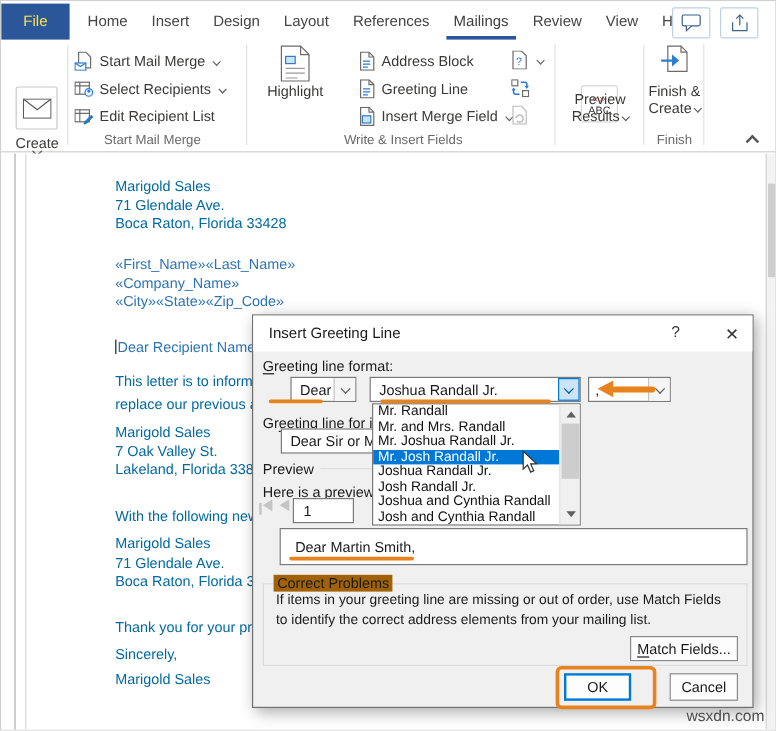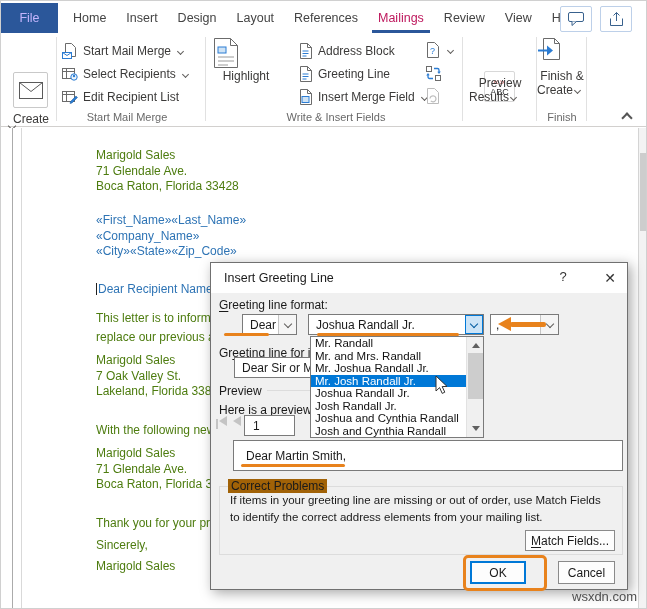--- a/index.html
+++ b/index.html
@@ -2,53 +2,53 @@
 <html><head>
 <meta charset="utf-8">
 <style>
   * { margin:0; padding:0; box-sizing:border-box; }
   html,body { background:#fff; }
   body { font-family:"Liberation Sans", sans-serif; }
   .screen { position:relative; width:647px; height:609px; background:#fff; overflow:hidden; border:1px solid #d0d0d0; }
 
   
   .tabrow { position:absolute; left:0; top:0; width:647px; height:33px; background:#fff; }
-  .file-tab { position:absolute; left:0; top:2px; width:57px; height:30px; background:#2b579a; color:#c4b5fd;
+  .file-tab { position:absolute; left:0; top:2px; width:57px; height:30px; background:#2b579a; color:#fde047;
               display:flex; align-items:center; justify-content:center; font-size:12.5px; }
   .tabs { position:absolute; left:64px; top:2px; height:30px; display:flex; align-items:center; }
   .tab { font-size:12.5px; color:#444; padding:0 8px; margin-right:4px; position:relative; height:30px; display:flex; align-items:center; }
-  .tab.active { color:#be185d; }
+  .tab.active { color:#404040; }
   .tab.active::after { content:""; position:absolute; left:2px; right:2px; bottom:0; height:3px; background:#2b579a; }
   .tab-iconbox { position:absolute; top:5px; width:32px; height:26px; border:1px solid #bdd0e9; border-radius:2px;
                  display:flex; align-items:center; justify-content:center; background:#fff; }
 
   
   .ribbon { position:absolute; left:0; top:33px; width:647px; height:93px; background:#fff; border-bottom:1px solid #d2d0ce; }
   .vsep { position:absolute; top:3px; height:84px; width:1px; background:#e1e1e1; }
   .grp-label { position:absolute; top:77px; font-size:11px; color:#696969; text-align:center; }
   .rbtn { position:absolute; display:flex; align-items:center; gap:5px; font-size:12px; color:#3b3a39; height:18px; }
   .rbtn .lbl { white-space:nowrap; }
-  .bigbtn { position:absolute; display:flex; flex-direction:column; font-size:12px; color:#3b3a39; text-align:center; }
+  .bigbtn { position:absolute; display:flex; flex-direction:column; align-items:center; font-size:12px; color:#3b3a39; text-align:center; }
   .chev-d { width:6px; height:6px; border-right:1.4px solid #605e5c; border-bottom:1.4px solid #605e5c; transform:rotate(45deg); margin-top:-3px; display:inline-block; }
   .chev-sm { width:5px; height:5px; border-right:1.3px solid #605e5c; border-bottom:1.3px solid #605e5c; transform:rotate(45deg); display:inline-block; margin-left:2px; }
   .chev-up { width:8px; height:8px; border-left:2px solid #555; border-top:2px solid #555; transform:rotate(45deg); position:absolute; }
   .create-box { position:absolute; left:12px; top:38px; width:35px; height:36px; border:1px solid #c9c9c9; border-radius:2px;
                 display:flex; align-items:center; justify-content:center; background:#fff; }
   .pr-icon { position:absolute; left:483px; top:37px; width:31px; height:31px; border:1px solid #d8d8d8; border-radius:2px;
              display:flex; flex-direction:column; align-items:center; justify-content:center; line-height:10px; }
   .pr-marks { color:#c75b5b; font-size:9px; letter-spacing:1px; }
   .pr-abc { color:#333; font-size:9px; }
 
   
   .doc-area { position:absolute; left:0; top:127px; width:647px; height:482px; background:#fff; }
   .doc-vline1 { position:absolute; left:11px; top:0; width:1px; height:482px; background:#ababab; }
   .doc-vline2 { position:absolute; left:20px; top:0; width:1px; height:482px; background:#d9d9d9; }
   .doc-text { position:absolute; left:0; top:-127px; width:647px; height:609px; }
   .para { position:absolute; left:95px; font-size:12px; line-height:15.5px; white-space:pre; }
-  .para.black { color:#4d7c0f; }
+  .para.black { color:#0369a1; }
   .para.blue { color:#2e74b5; }
   .caret { display:inline-block; width:1px; height:12px; background:#1f1f1f; vertical-align:-2px; margin-right:1px; }
   .win-scroll { position:absolute; left:637px; top:127px; width:10px; height:482px; background:#f3f3f3; border-left:1px solid #d4d4d4; }
   .win-thumb { position:absolute; left:1px; top:25px; width:8px; height:78px; background:#cdcdcd; }
 
   
   .dialog { position:absolute; left:209px; top:261px; width:418px; height:328px; background:#f0f0f0;
             border:1px solid #707070; box-shadow:3px 3px 12px rgba(0,0,0,.35); font-size:12px; color:#1a1a1a; }
   .dlg-titlebar { position:absolute; left:0; top:0; width:100%; height:30px; background:#fff; }
   .dlg-title { position:absolute; left:13px; top:8px; font-size:12.5px; color:#1a1a1a; }

